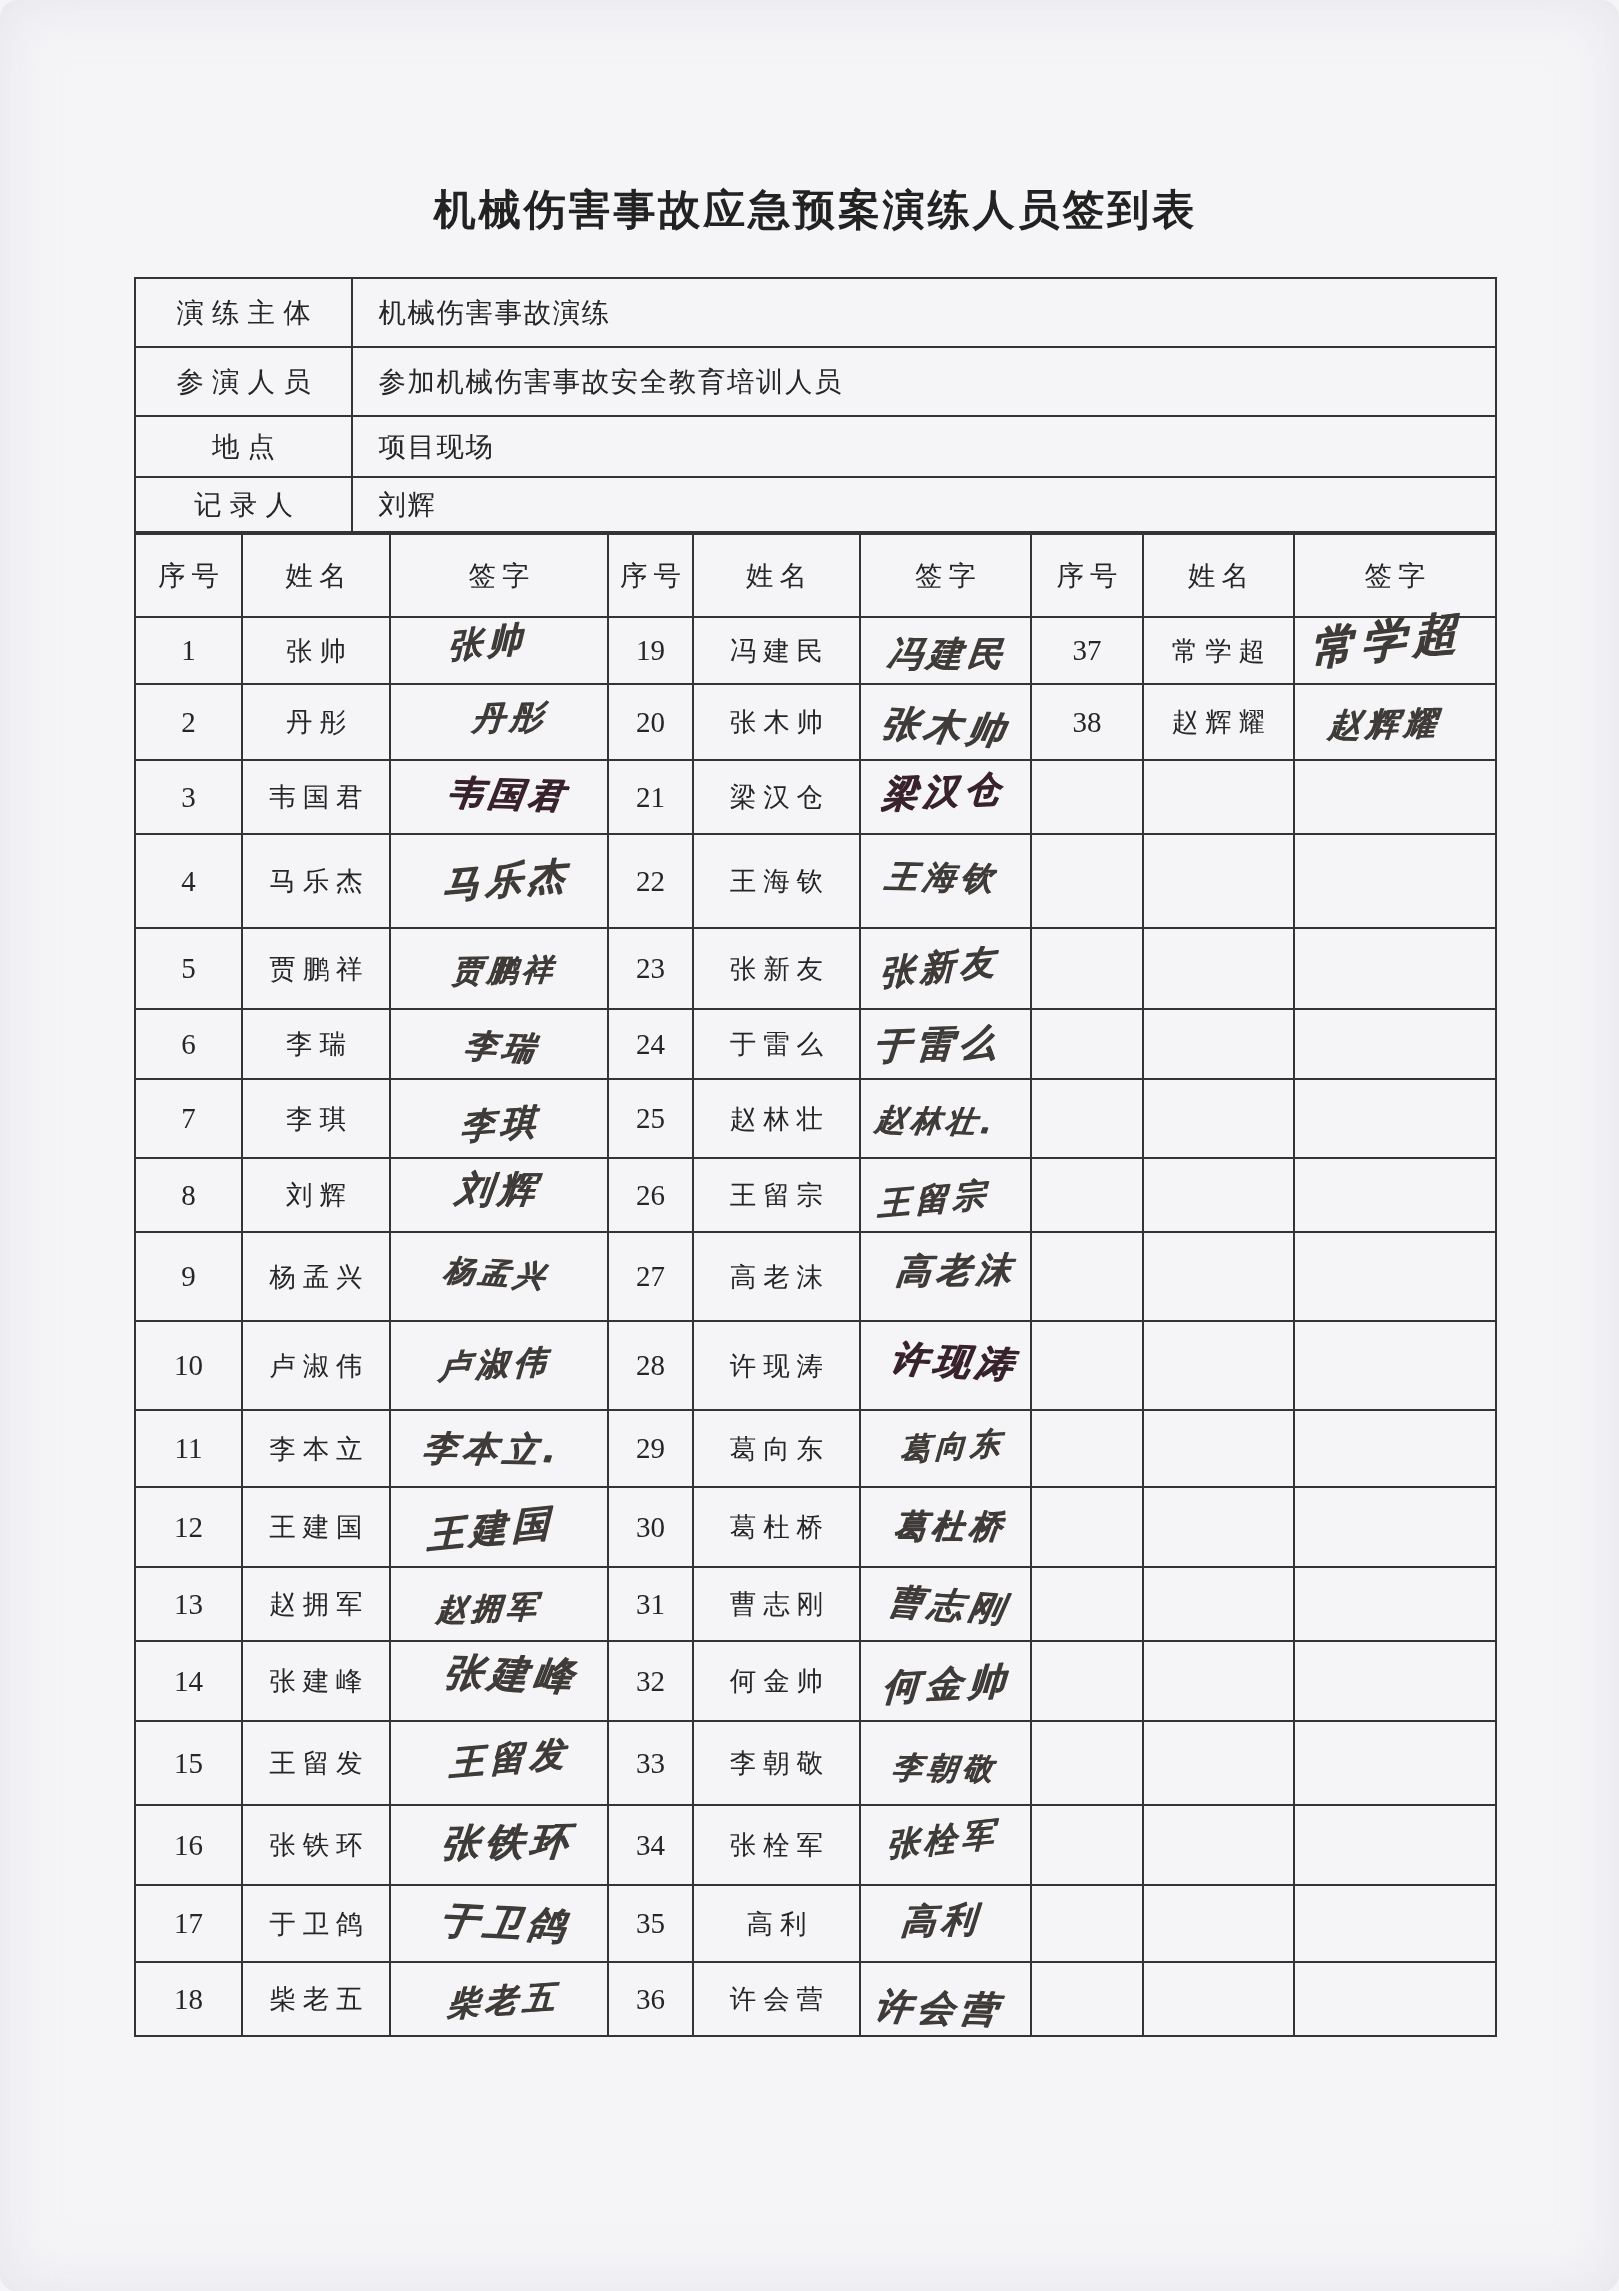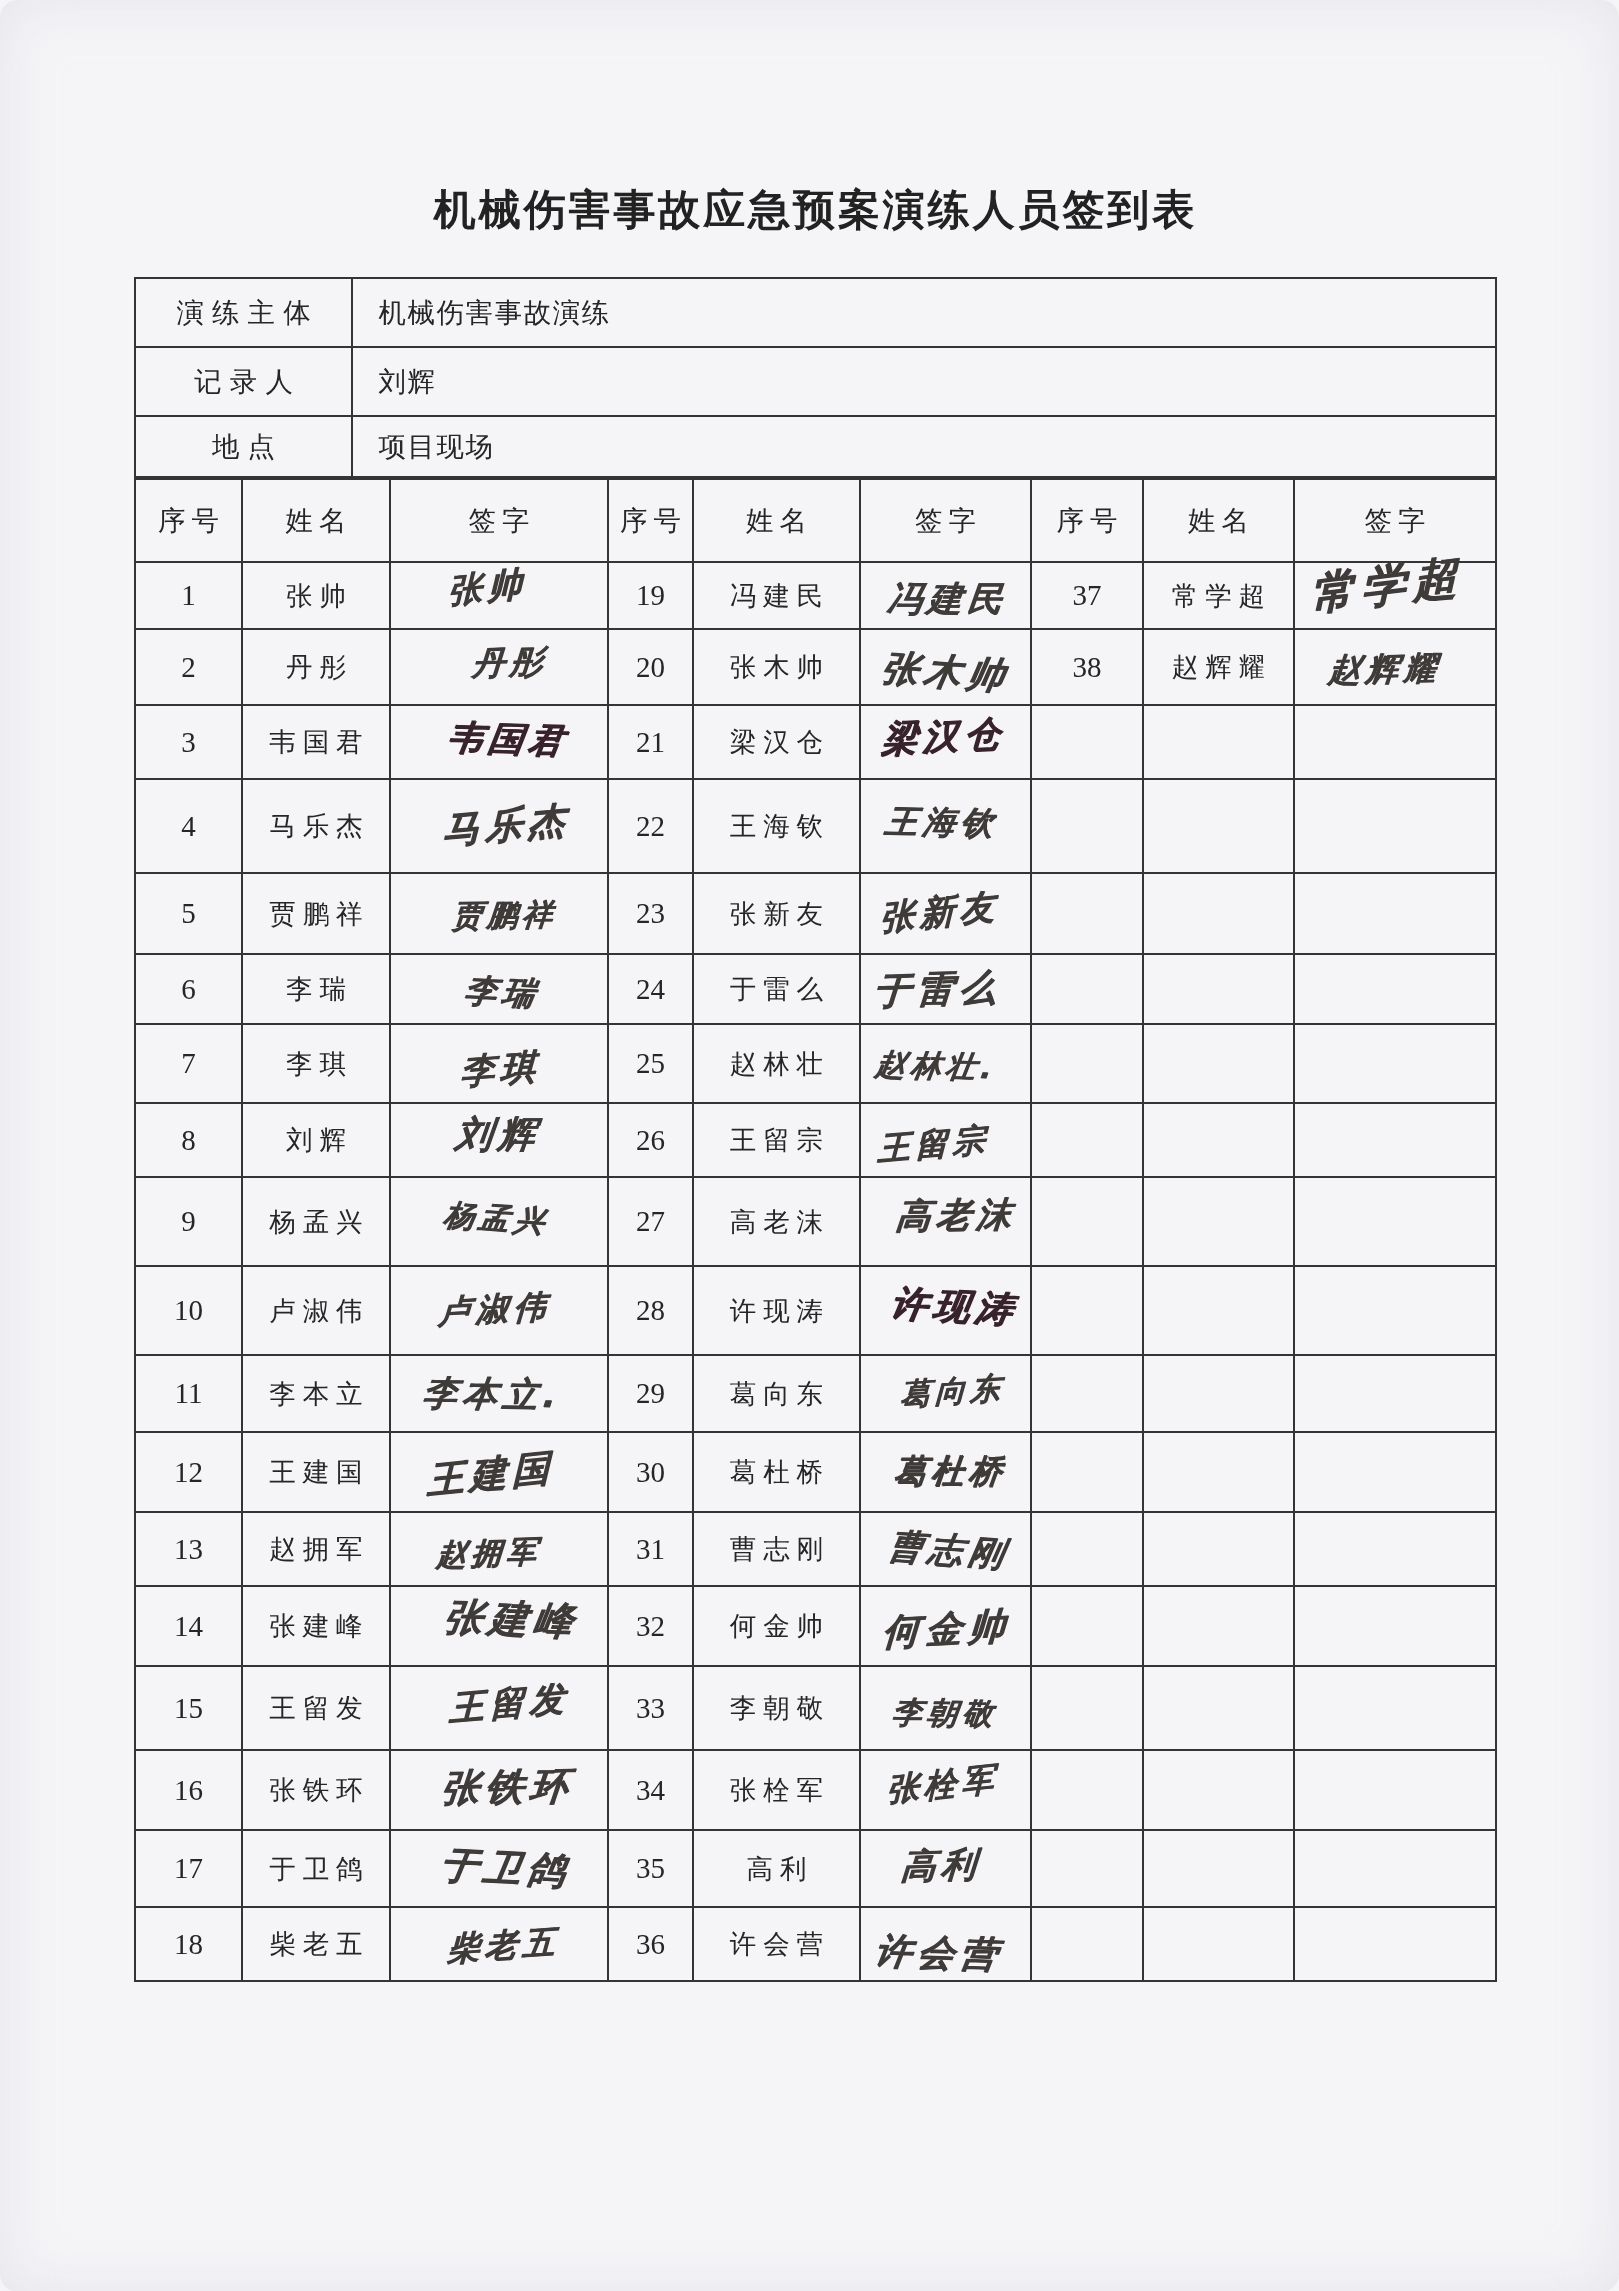--- a/index.html
+++ b/index.html
@@ -70,26 +70,30 @@
       <colgroup>
           <col style="width:217px">
           <col>
         </colgroup>
       <tbody>
         <tr>
           <td class="label">演练主体</td>
           <td class="value">机械伤害事故演练</td>
         </tr>
         <tr>
+          <td class="label">参演人员</td>
+          <td class="value">参加机械伤害事故安全教育培训人员</td>
+        </tr>
+        <tr>
+          <td class="label">地点</td>
+          <td class="value">项目现场</td>
+        </tr>
+        <tr>
           <td class="label">记录人</td>
           <td class="value">刘辉</td>
-        </tr>
-        <tr>
-          <td class="label">地点</td>
-          <td class="value">项目现场</td>
         </tr>
       </tbody>
     </table>
 
     <table class="roster-table">
       <colgroup>
         <col style="width:107px">
           <col style="width:148px">
           <col style="width:218px">
         <col style="width:85px">

